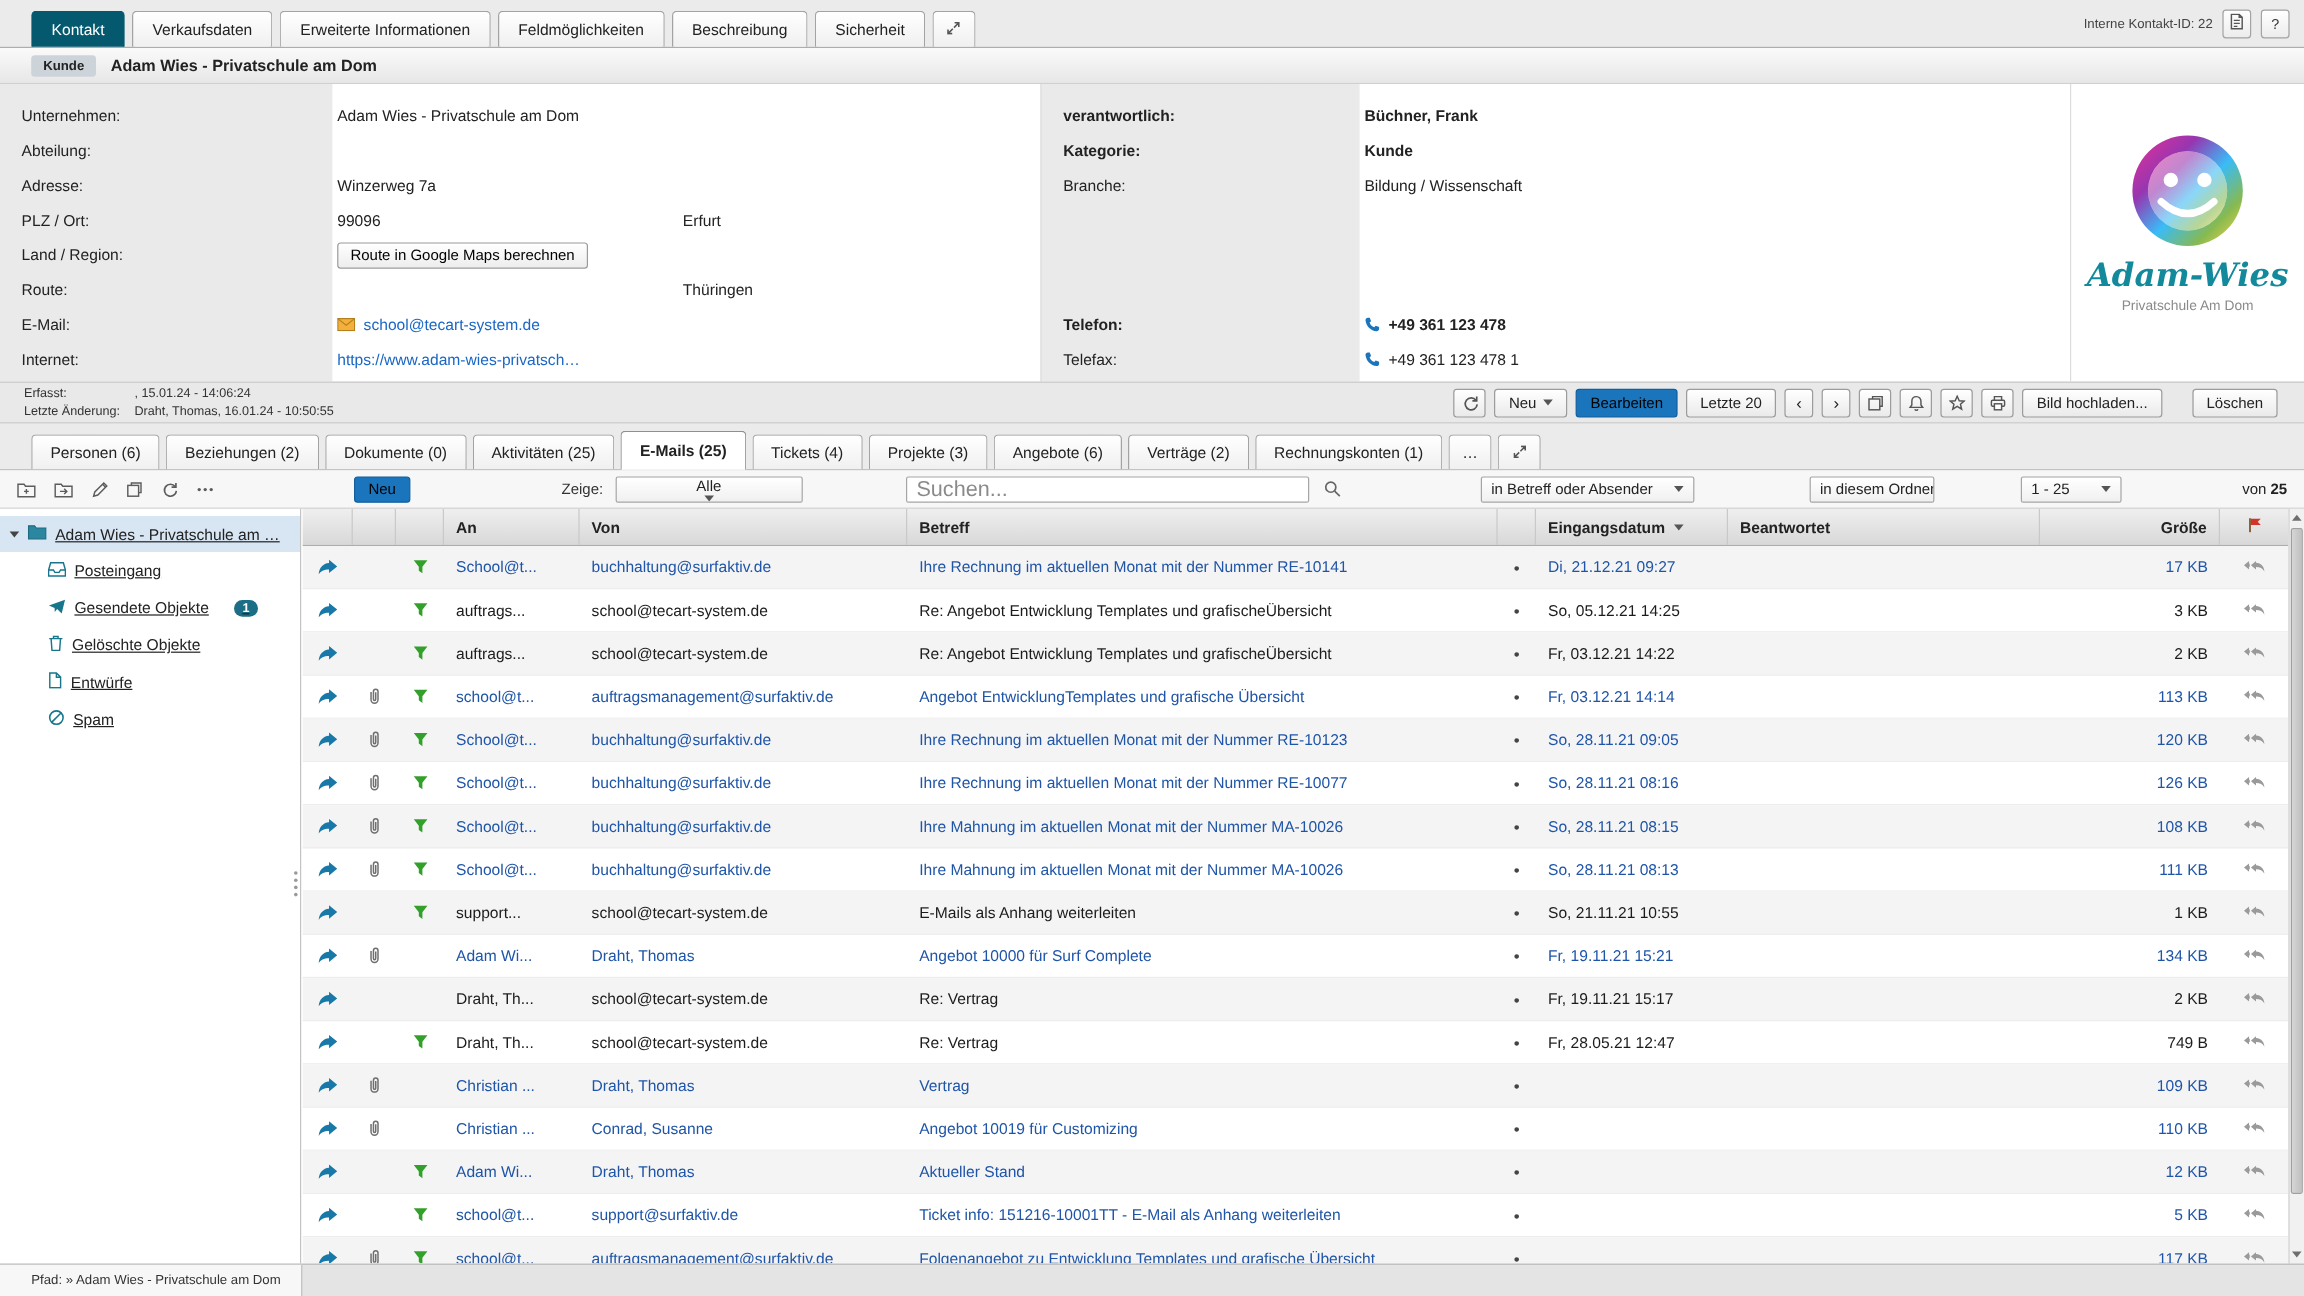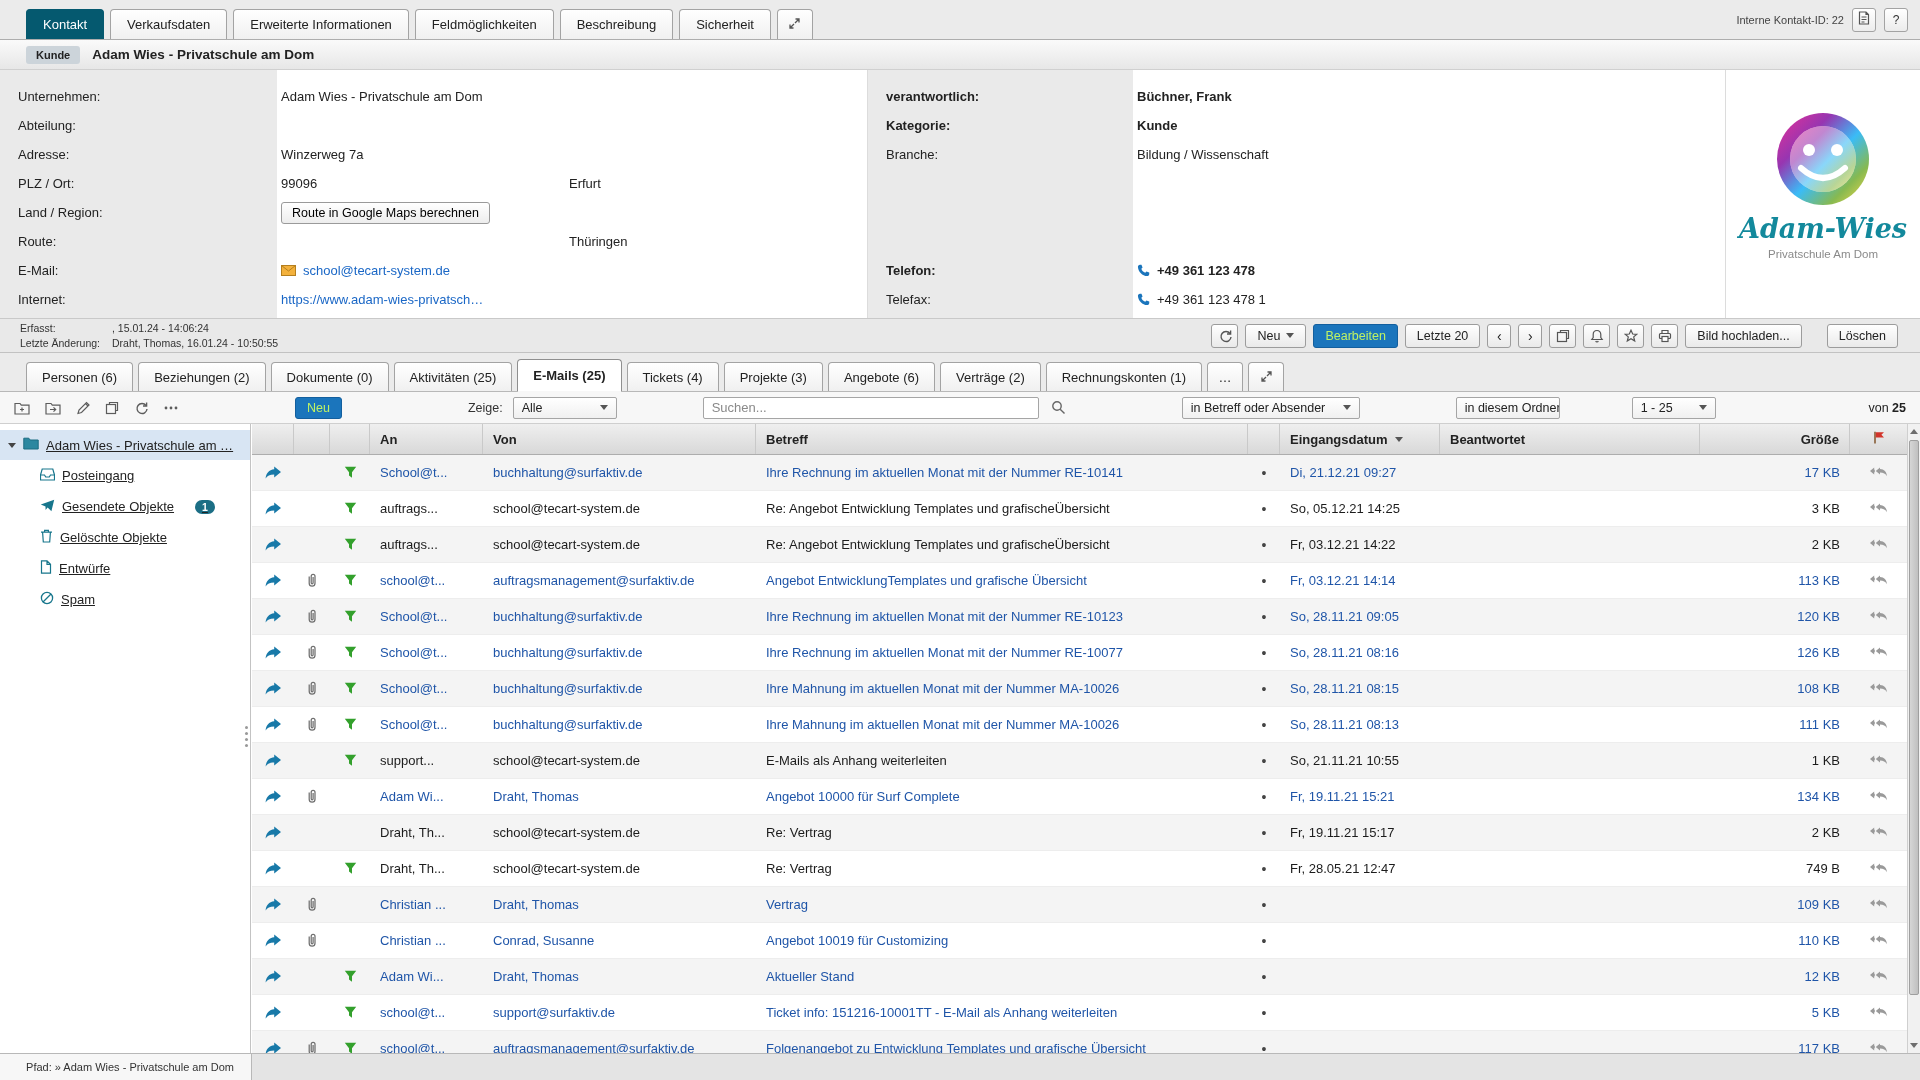--- a/index.html
+++ b/index.html
@@ -36,41 +36,41 @@
   .link { color:#1a67c6; cursor:pointer; }
   .mini-btn { border:1px solid #9a9a9a; background:linear-gradient(#fff,#ededed); border-radius:3px; padding:3px 10px; font-size:12.5px; cursor:pointer; font-family:inherit; }
   .ic-gap { margin-right:7px; display:inline-flex; align-items:center; }
 
   
   .recbar { position:absolute; top:318px; left:0; right:0; height:35px; background:#e9e9e9; border-top:1px solid #c9c9c9; border-bottom:1px solid #c2c2c2; display:flex; align-items:center; padding:0 22px 0 20px; }
   .rec-info { font-size:10.5px; line-height:1.4; color:#333; }
   .rec-info .lab { display:inline-block; width:92px; }
   .rec-actions { margin-left:auto; display:flex; align-items:center; gap:7px; }
   .btn { height:24px; display:inline-flex; align-items:center; gap:6px; background:linear-gradient(#fff,#eaeaea); border:1px solid #9c9c9c; border-radius:3px; padding:0 11px; font-size:12.5px; color:#222; cursor:pointer; white-space:nowrap; font-family:inherit; }
-  .btn.primary { background:#1b75bc; border-color:#135f9e; color:#bef264; }
+  .btn.primary { background:#1b75bc; border-color:#135f9e; color:#000000; }
   .btn.icon { width:27px; padding:0; justify-content:center; }
   .btn.nav { width:24px; padding:0; justify-content:center; font-size:14px; }
   .btn.del { margin-left:18px; }
   .caret { width:0; height:0; border-left:4px solid transparent; border-right:4px solid transparent; border-top:5px solid #555; display:inline-block; }
 
   
   .subtabs { position:absolute; top:353px; left:0; right:0; height:39px; background:#ebebeb; border-bottom:1px solid #b8b8b8; display:flex; align-items:flex-end; padding-left:26px; }
   .stab { height:29px; display:flex; align-items:center; padding:0 15px; background:linear-gradient(#ffffff,#f0f0f0); border:1px solid #a3a3a3; border-bottom:none; border-radius:4px 4px 0 0; margin-right:5px; cursor:pointer; white-space:nowrap; }
   .stab.active { height:33px; background:#fff; font-weight:bold; border-color:#8f8f8f; margin-bottom:-1px; z-index:2; border-bottom:1px solid #f7f7f7; }
   .stab.sq { width:36px; justify-content:center; }
 
   
   .etoolbar { position:absolute; top:392px; left:0; right:0; height:32px; background:#f7f7f7; border-bottom:1px solid #cfcfcf; display:flex; align-items:center; padding-left:14px; }
   .tb-icons { display:flex; gap:15px; align-items:center; }
   .tb-ic { cursor:pointer; display:flex; align-items:center; }
   .btn-neu { margin-left:116px; height:22px; }
   .lbl-zeige { margin-left:126px; font-size:12.5px; color:#333; }
   .dd { height:22px; background:linear-gradient(#fff,#f0f0f0); border:1px solid #a5a5a5; border-radius:2px; display:flex; align-items:center; justify-content:space-between; padding:0 8px; font-size:12.5px; cursor:pointer; white-space:nowrap; overflow:hidden; }
-  .dd-alle { width:104px; margin-left:10px; }
-  .search-inp { margin-left:86px; width:336px; height:22px; border:1px solid #a5a5a5; border-radius:2px; padding:0 8px; font-size:13px; font-family:inherit; color:#222; }
+  .dd-alle { width:156px; margin-left:10px;flex-direction:column; }
+  .search-inp { margin-left:86px; width:336px; height:22px; border:1px solid #a5a5a5; border-radius:2px; padding:0 8px; font-size:18px; font-family:inherit; color:#222; }
   .search-inp::placeholder { color:#8a8a8a; }
   .search-btn { margin-left:12px; }
   .dd-scope1 { width:178px; margin-left:116px; }
   .dd-scope2 { width:104px; margin-left:96px; }
   .dd-range { width:84px; margin-left:72px; }
   .tb-total { margin-left:auto; padding-right:14px; font-size:12.5px; color:#222; }
 
   
   .main { position:absolute; top:424px; left:0; right:0; bottom:27px; }
   .tree { position:absolute; left:0; top:0; bottom:0; width:251px; border-right:1px solid #c3c3c3; background:#fff; padding-top:6px;text-decoration:underline; }

